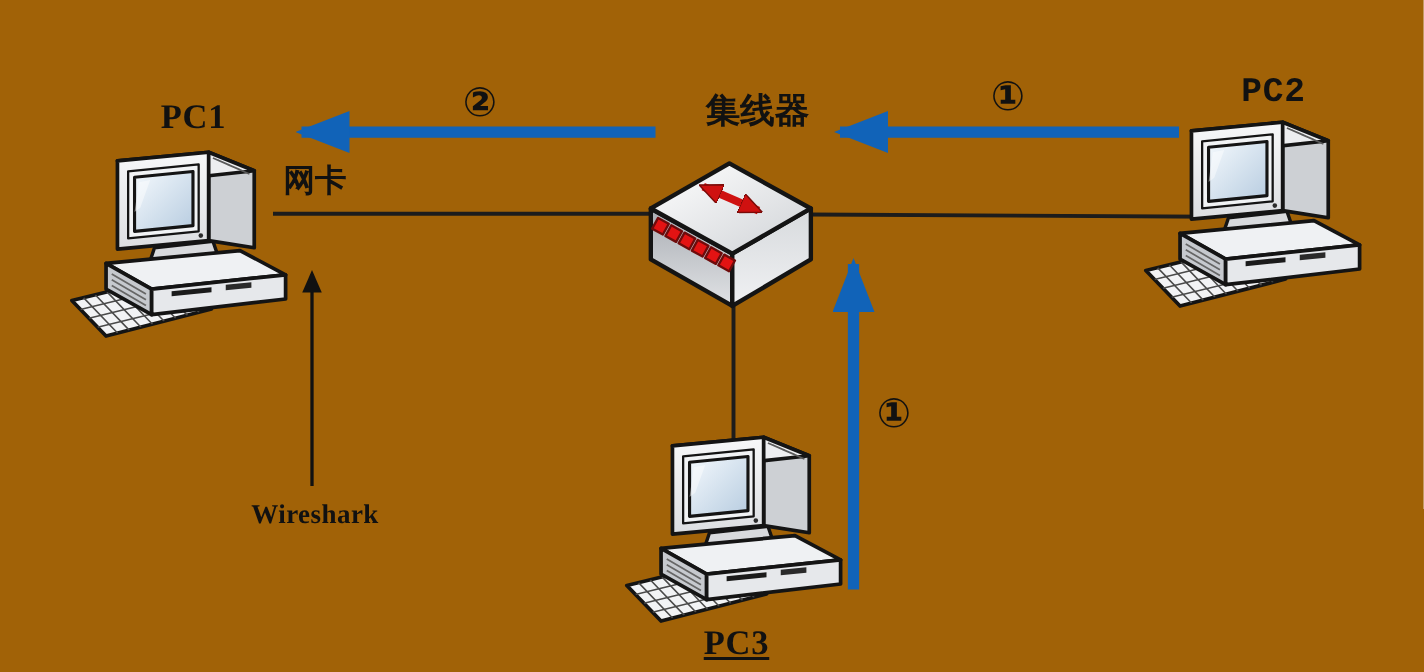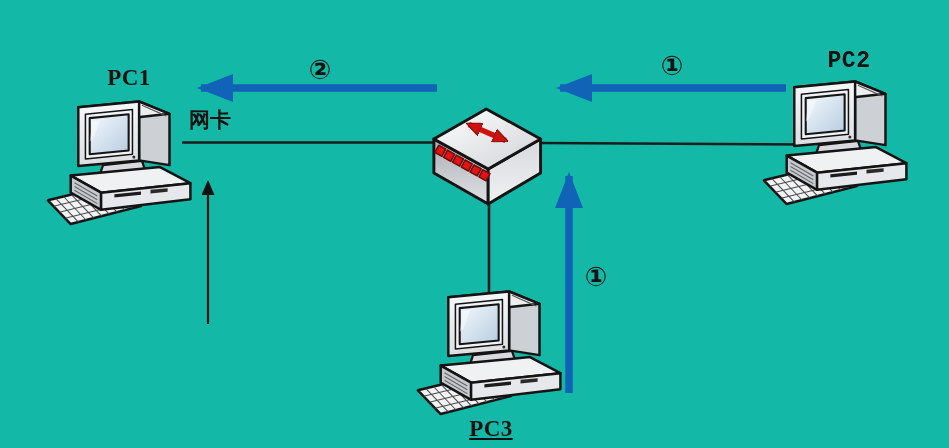--- a/index.html
+++ b/index.html
@@ -1,19 +1,19 @@
 <!DOCTYPE html>
 <html><head>
 <meta charset="utf-8">
 <style>
   html,body{margin:0;padding:0;}
   .stage{
     position:relative;
     width:949px;height:448px;
-    background:#14b8a6;
+    background:#a16207;
     overflow:hidden;
     font-family:"Liberation Sans",sans-serif;
   }
   .stage svg.scene{position:absolute;left:0;top:0;}
   .lbl{
     position:absolute;
     transform:translate(-50%,-50%);
     color:#111;
     white-space:nowrap;
     user-select:none;
@@ -139,17 +139,19 @@
     <line x1="437" y1="88" x2="201" y2="88" stroke="#1163b8" stroke-width="7.5" marker-end="url(#mBlue)"></line>
     <line x1="786" y1="88" x2="560" y2="88" stroke="#1163b8" stroke-width="7.5" marker-end="url(#mBlue)"></line>
     <line x1="569" y1="393" x2="569" y2="176" stroke="#1163b8" stroke-width="7.5" marker-end="url(#mBlue)"></line>
 
     <line x1="208" y1="324" x2="208" y2="183" stroke="#111" stroke-width="2.2" marker-end="url(#mBlack)"></line>
   </svg>
 
   <div class="lbl pc-name" id="lbl-pc1">PC1</div>
   <div class="lbl pc-name" id="lbl-pc2">PC2</div>
   <div class="lbl pc-name" id="lbl-pc3">PC3</div>
+  <div class="lbl cjk-hub" id="lbl-hub">集线器</div>
   <div class="lbl cjk" id="lbl-nic">网卡</div>
+  <div class="lbl ws" id="lbl-ws">Wireshark</div>
   <div class="lbl circled" id="lbl-flow2">②</div>
   <div class="lbl circled" id="lbl-flow1-top">①</div>
   <div class="lbl circled" id="lbl-flow1-vert">①</div>
 </div>
 
 </body></html>

